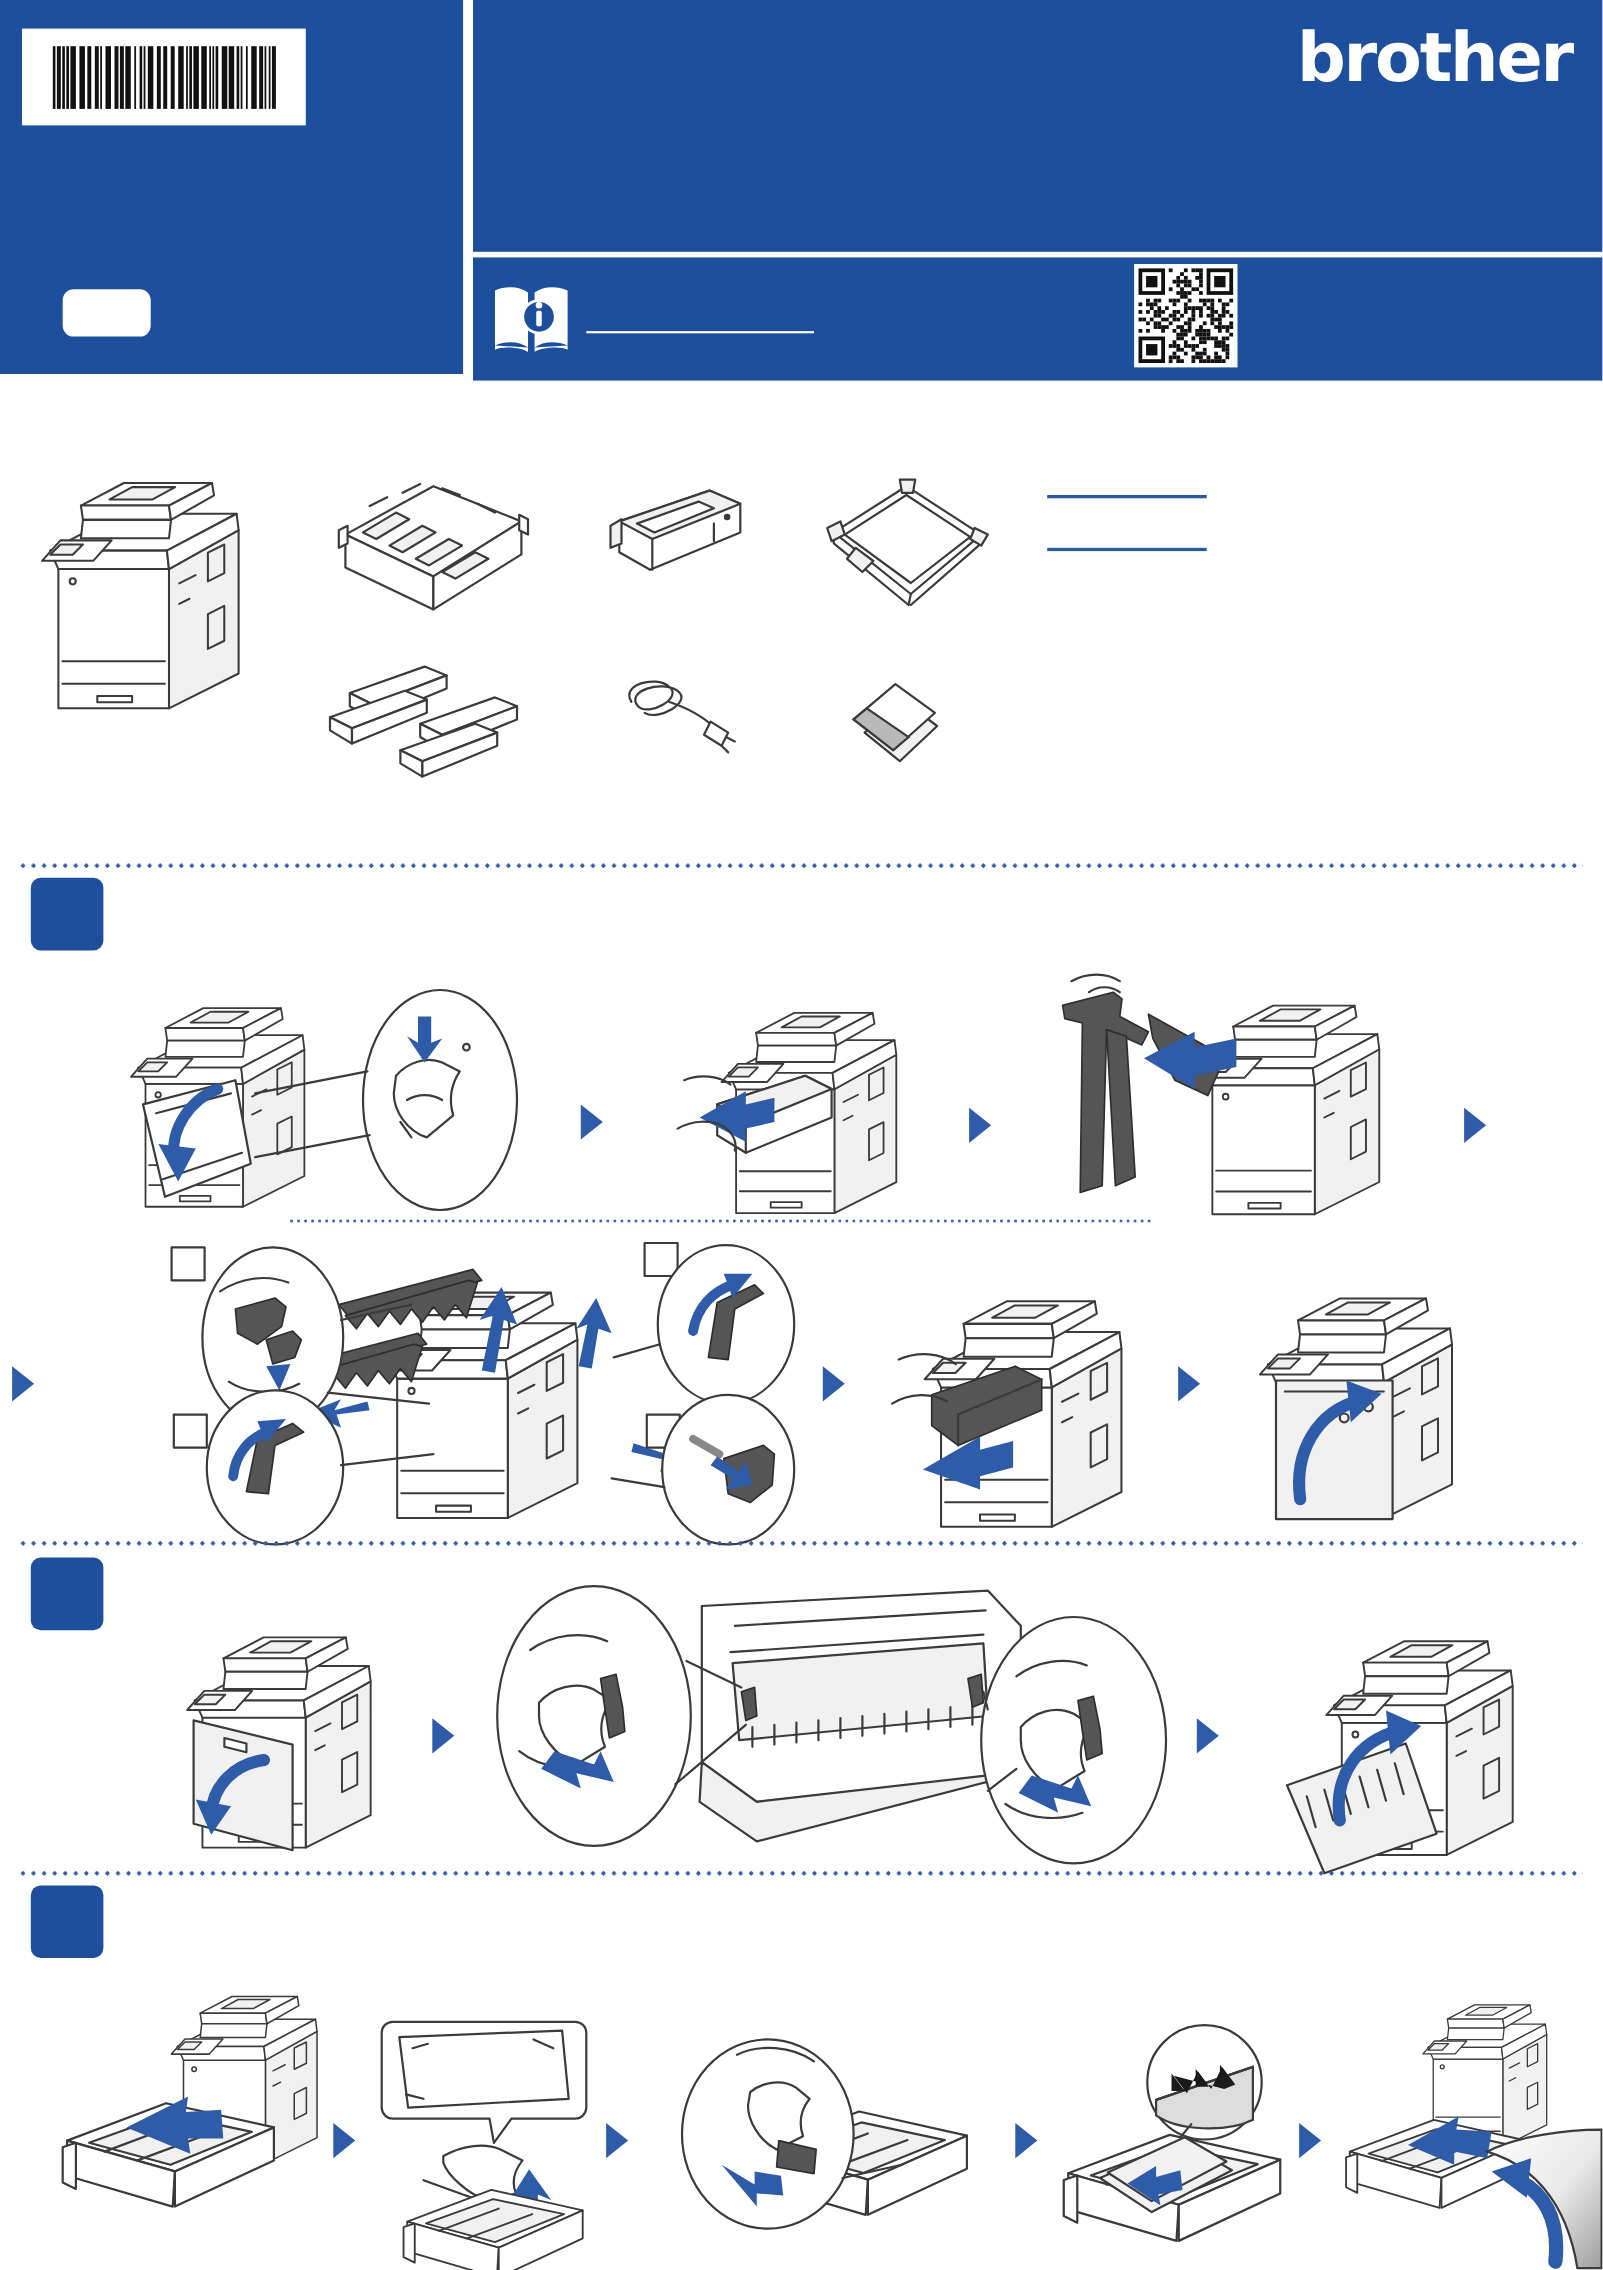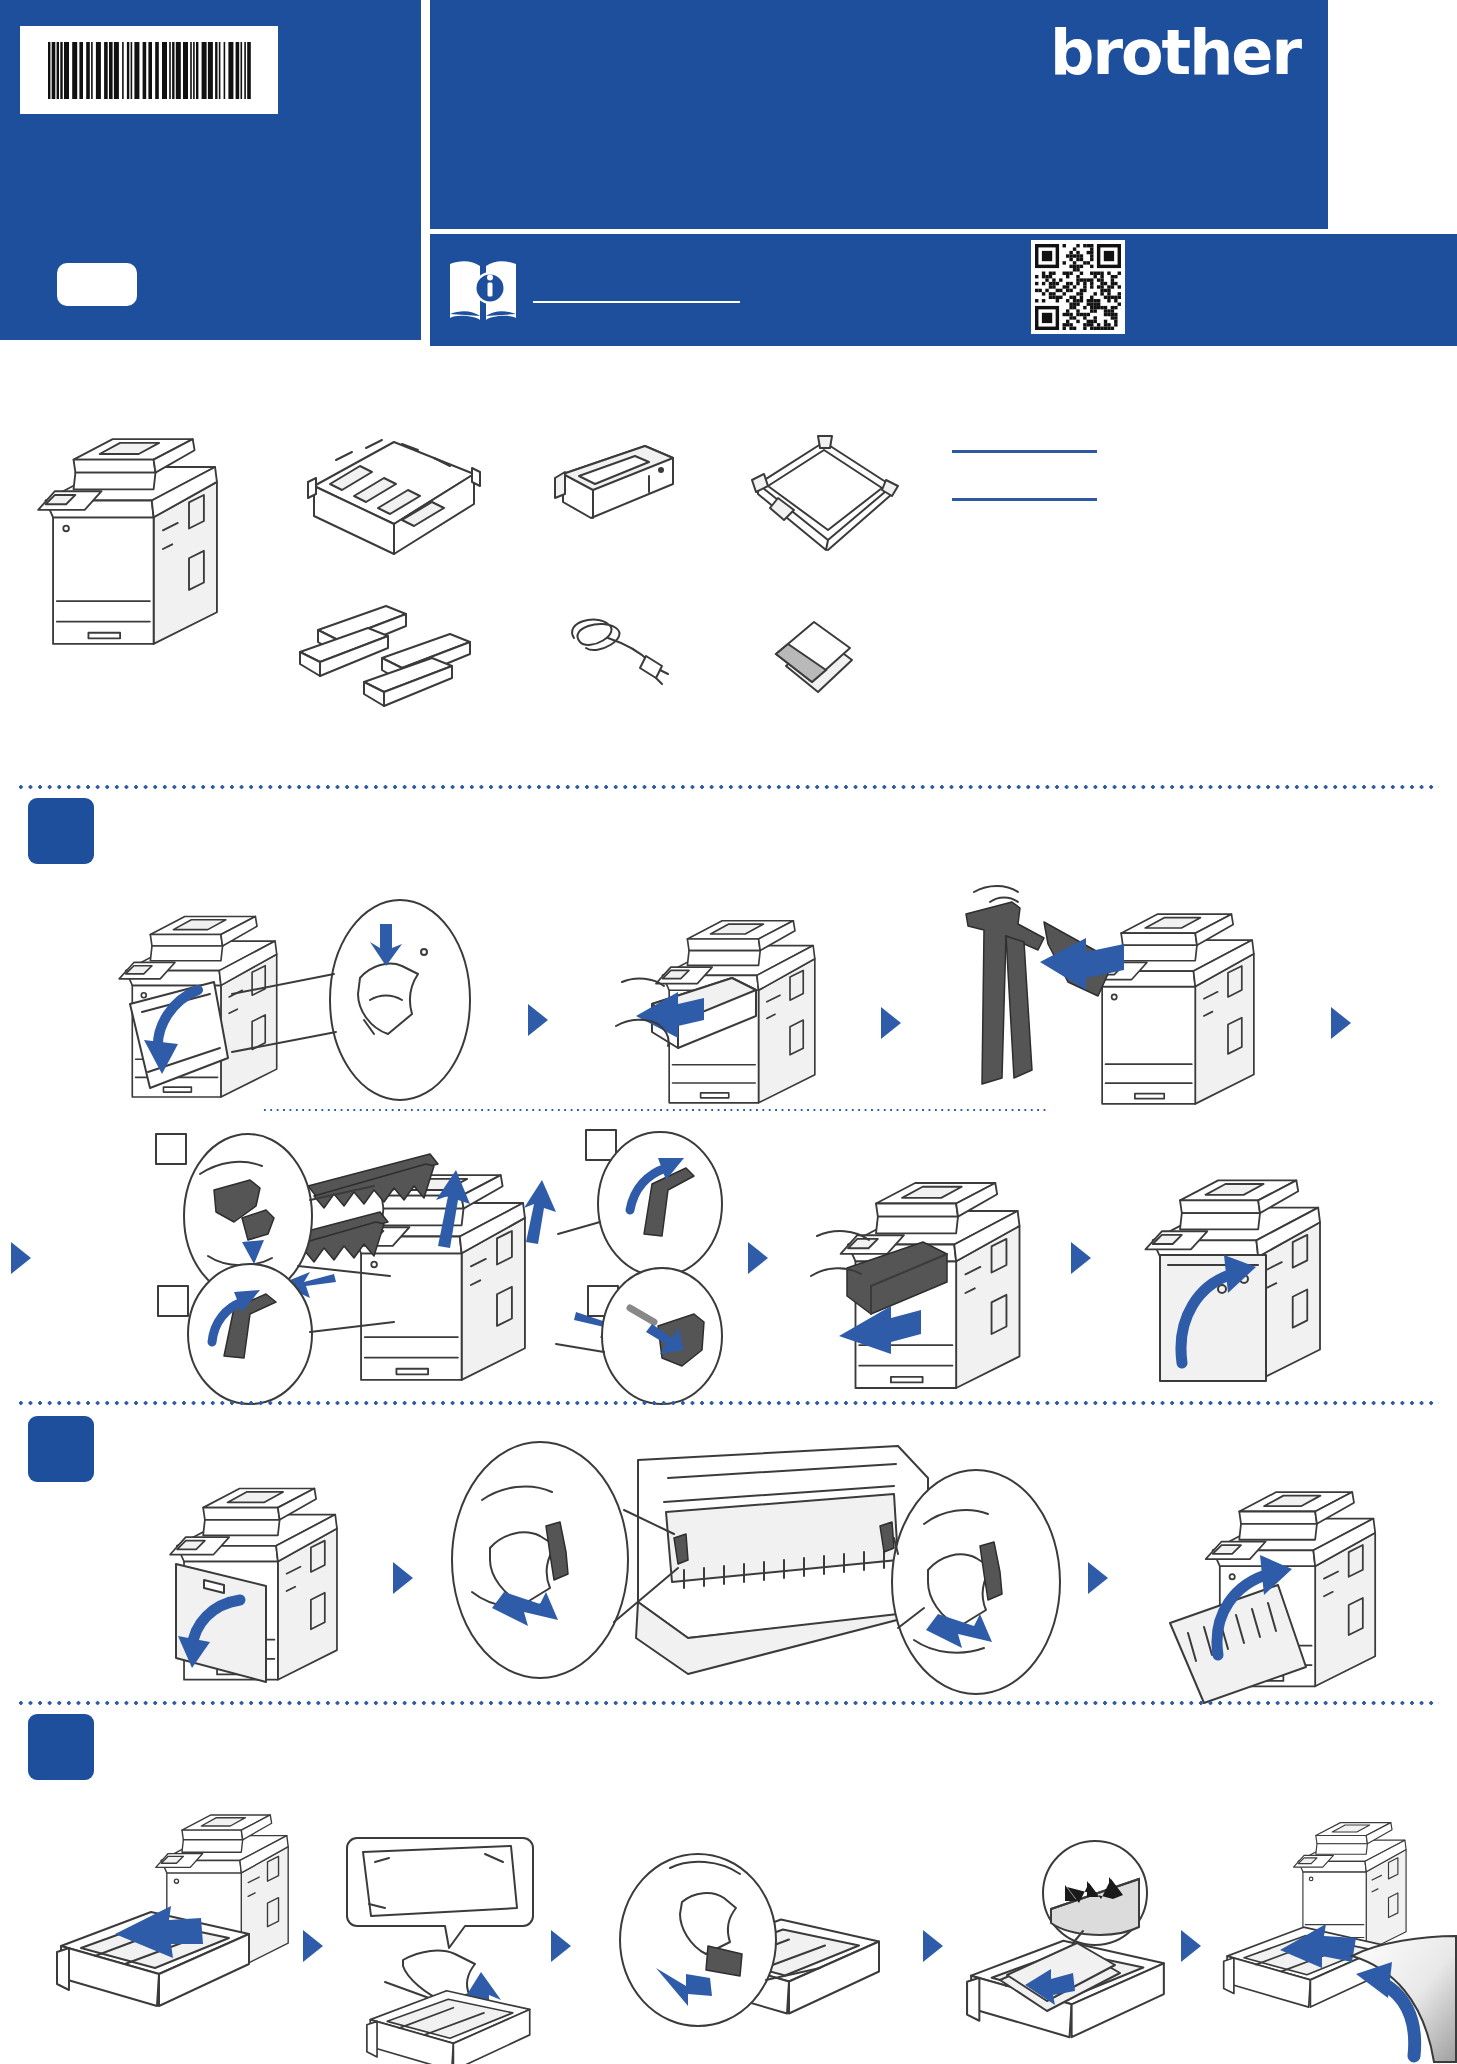--- a/index.html
+++ b/index.html
@@ -78,21 +78,21 @@
           <rect x="220.50000000000003" y="16" width="1.6" height="57" fill="#111"></rect>
           <rect x="224.30000000000004" y="16" width="1.6" height="57" fill="#111"></rect>
           <rect x="227.20000000000005" y="16" width="3.6" height="57" fill="#111"></rect>
         </svg>
     </div>
     <div class="lang-tag">
       <span></span>
     </div>
   </div>
 
-  <div class="hblock" style="left:430px;top:0;width:854px;height:229px;padding-left:44px;">
+  <div class="hblock" style="left:430px;top:0;width:1027px;height:229px;">
     <div class="logo">brother</div>
   </div>
   <div class="hline"></div>
 
   <div class="hblock" style="left:430px;top:234px;width:1027px;height:112px;">
 
     <svg style="position:absolute;left:16px;top:24px;" width="76" height="68" viewBox="0 0 76 68">
       <path d="M4 6 C14 2 26 2 34 8 L34 58 C26 52 14 52 4 56 Z" fill="#fff"></path>
       <path d="M70 6 C60 2 48 2 40 8 L40 58 C48 52 60 52 70 56 Z" fill="#fff"></path>
       <path d="M34 58 L34 62 C30 58 10 56 4 60 L4 56 M40 58 L40 62 C44 58 64 56 70 60 L70 56" fill="#fff"></path>

